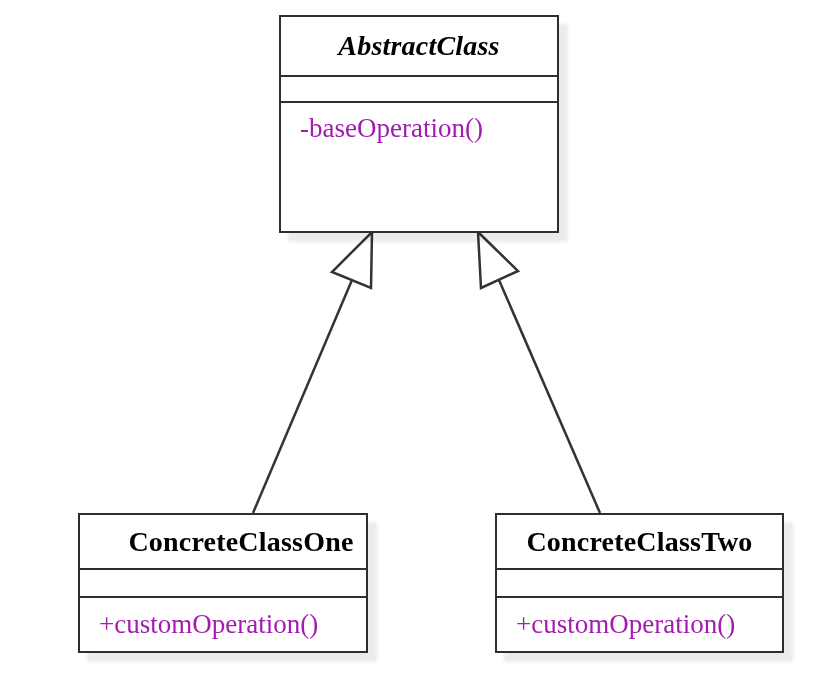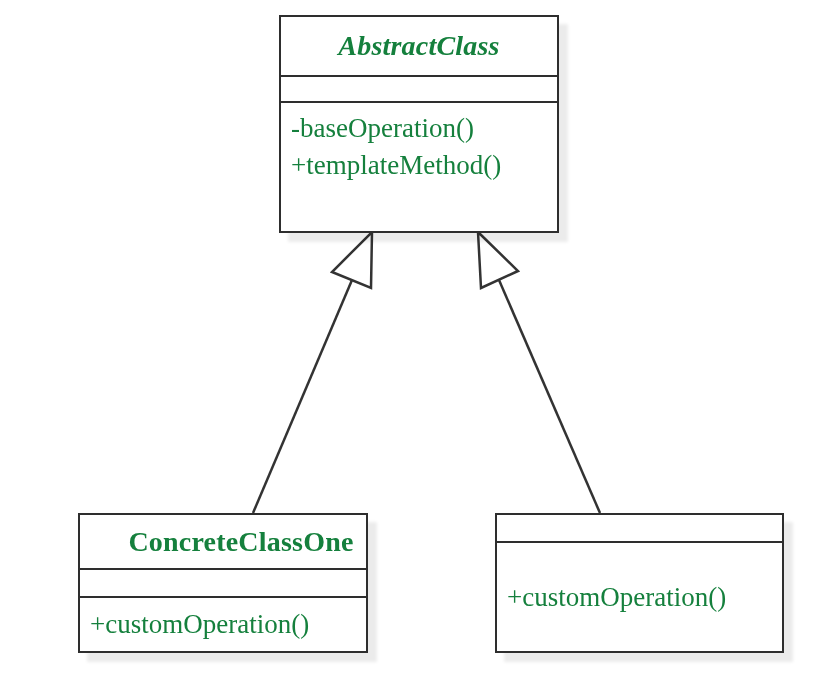--- a/index.html
+++ b/index.html
@@ -33,38 +33,38 @@
     flex-direction: column;
   }
   .uml-title {
     box-sizing: border-box;
     border-bottom: 2.5px solid #2e2e2e;
     display: flex;
     align-items: center;
     justify-content: center;
     font-weight: bold;
     font-size: 28px;
-    color: #15803d;
+    color: #000000;
     letter-spacing: 0.2px;
     flex: 0 0 auto;
   }
   .uml-class.abstract .uml-title {
     font-style: italic;
   }
   .uml-attrs {
     box-sizing: border-box;
     border-bottom: 2.5px solid #2e2e2e;
     flex: 0 0 auto;
   }
   .uml-methods {
     box-sizing: border-box;
     flex: 1 1 auto;
     font-size: 27px;
-    color: #15803d;
-    padding-left: 10px;
+    color: #a21caf;
+    padding-left: 19px;
     overflow: hidden;
   }
   .uml-methods.multi {
     padding-top: 7px;
   }
   .uml-methods.single {
     display: flex;
     align-items: center;
     text-align: center;
   }
@@ -101,32 +101,32 @@
       <line x1="600" y1="513" x2="499" y2="280" stroke="#333333" stroke-width="2.5" fill="none"></line>
       <polygon points="478,232 518,271 481,288" fill="#ffffff" stroke="#333333" stroke-width="2.5"></polygon>
     </g>
   </svg>
 
   <div class="uml-class abstract" id="class-abstract">
     <div class="uml-title">AbstractClass</div>
     <div class="uml-attrs"></div>
     <div class="uml-methods multi">
       <div class="uml-method">-baseOperation()</div>
-      <div class="uml-method">+templateMethod()</div>
     </div>
   </div>
 
   <div class="uml-class" id="class-one">
     <div class="uml-title">ConcreteClassOne</div>
     <div class="uml-attrs"></div>
     <div class="uml-methods single">
       <div class="uml-method">+customOperation()</div>
     </div>
   </div>
 
   <div class="uml-class" id="class-two">
+    <div class="uml-title">ConcreteClassTwo</div>
     <div class="uml-attrs"></div>
     <div class="uml-methods single">
       <div class="uml-method">+customOperation()</div>
     </div>
   </div>
 
 </div>
 
 </body></html>

